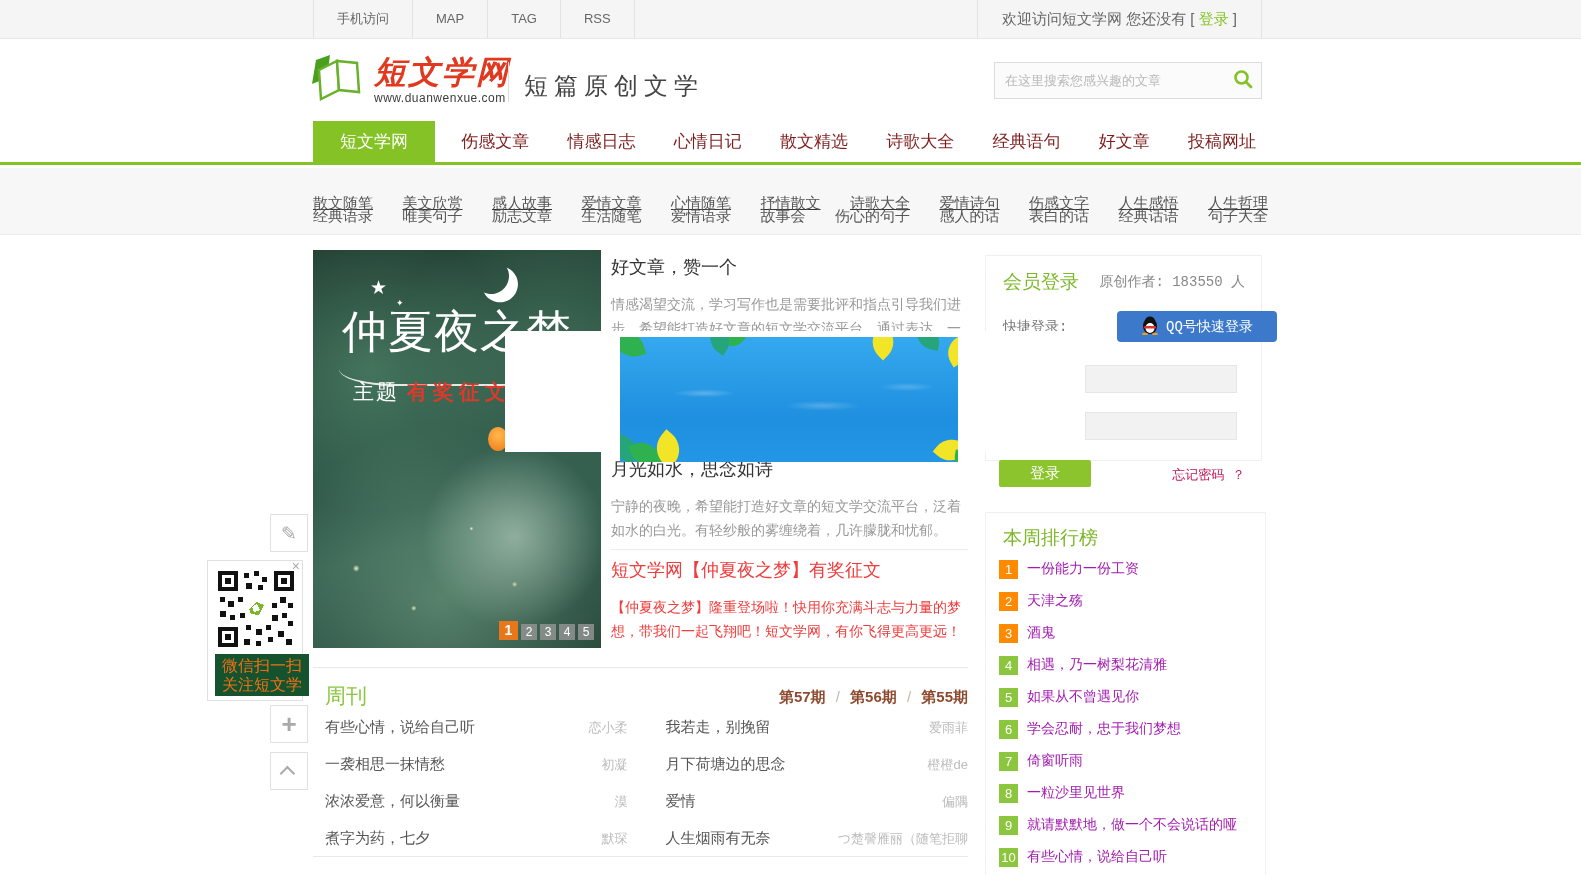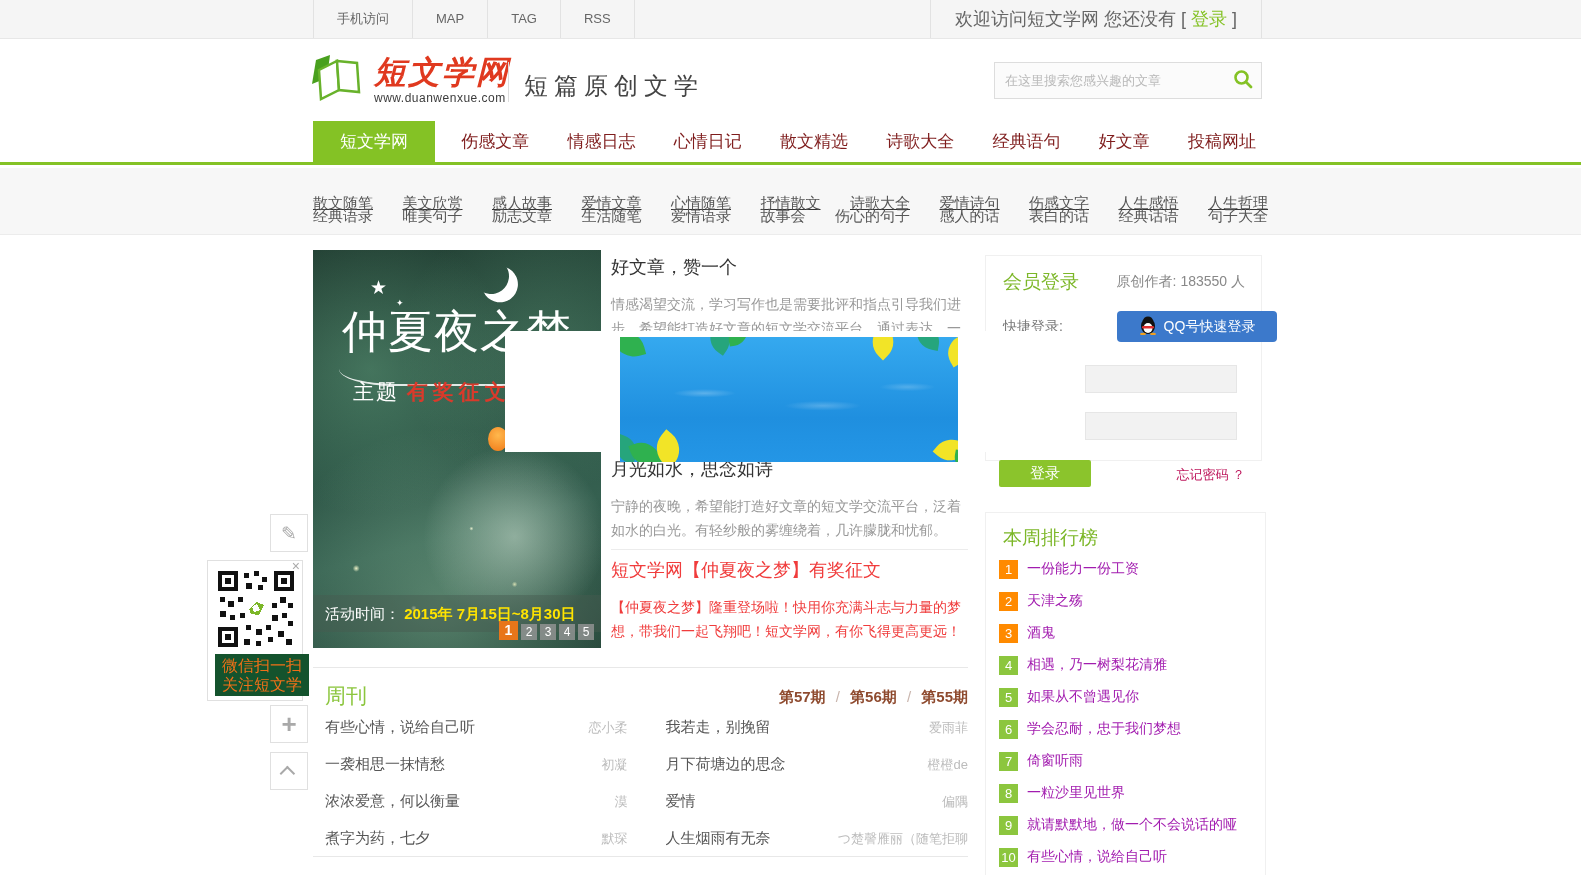--- a/index.html
+++ b/index.html
@@ -9,21 +9,21 @@
     font-family:"Liberation Sans", sans-serif; color:#333;
   }
   
   .topbar { position:absolute; left:0; top:0; width:1581px; height:39px;
     background:#f5f5f5; border-bottom:1px solid #e7e7e7; }
   .topbar-links { position:absolute; left:313px; top:0; height:38px; display:flex; }
   .topbar-link { height:38px; line-height:38px; padding:0 23px; font-size:13px;
     color:#666; border-left:1px solid #e2e2e2; cursor:pointer; }
   .topbar-link:last-child { border-right:1px solid #e2e2e2; }
   .topbar-right { position:absolute; right:319px; top:0; height:38px; line-height:38px;
-    padding:0 24px; font-size:18px; color:#666;
+    padding:0 24px; font-size:15px; color:#666;
     border-left:1px solid #e2e2e2; border-right:1px solid #e2e2e2; }
   .login-link { color:#84c225; cursor:pointer; }
   
   .header { position:absolute; left:0; top:40px; width:1581px; height:81px; background:#fff; }
   .logo { position:absolute; left:310px; top:14px; display:flex; align-items:center; cursor:pointer; }
   .logo-text { margin-left:8px; }
   .logo-title { font-family:"DejaVu Serif", serif; font-weight:bold; font-style:italic;
     font-size:32px; color:#e0391f; letter-spacing:2px; line-height:34px; }
   .logo-url { font-size:12px; color:#3c3c3c; letter-spacing:.5px; margin-top:2px; }
   .logo-divider { position:absolute; left:508px; top:22px; width:1px; height:40px; background:#ddd; }
@@ -110,21 +110,21 @@
   .weekly-col.right { margin-left:38px; }
   .w-row { display:flex; justify-content:space-between; align-items:baseline;
     margin-bottom:18px; }
   .w-title { font-size:15px; color:#565656; cursor:pointer; white-space:nowrap;
     overflow:hidden; }
   .w-author { font-size:13px; color:#bcbcbc; white-space:nowrap; margin-left:8px; }
   .weekly-bottom { position:absolute; left:313px; top:856px; width:655px; height:1px;
     background:#e8e8e8; }
   
   .side-login { position:absolute; left:985px; top:255px; width:277px; height:206px;
-    border:1px solid #f0f0f0; background:#fff; }
+    border:1px solid #f0f0f0; background:#fff;font-family:Liberation Mono, monospace; }
   .sl-title { position:absolute; left:17px; top:13px; font-size:19px; color:#7cb728; }
   .sl-count { position:absolute; right:16px; top:17px; font-size:14px; color:#888; }
   .sl-quick-label { position:absolute; left:17px; top:62px; font-size:14px; color:#777; }
   .qq-btn { position:absolute; left:99px; top:55px; width:160px; height:31px;
     background:#3c79cb; border-radius:4px; color:#fff; font-size:14px;
     display:flex; align-items:center; justify-content:center; cursor:pointer;margin-left:32px; }
   .qq-btn svg { margin-right:7px; }
   .sl-input { position:absolute; left:99px; width:152px; height:28px;
     background:#f2f2f2; border:1px solid #e6e6e6; outline:none; padding:0 8px;
     font-size:13px; color:#666; font-family:inherit; }
@@ -280,24 +280,20 @@
   <span class="c-star">★</span>
   <span class="c-star-sm">✦</span>
   <div class="c-moon"></div>
   <div class="c-title">仲夏夜之梦</div>
   <div class="c-curve"></div>
   <div class="c-sub">
     <span class="w">主题</span>
     <span class="r">有奖征文</span>
   </div>
   <div class="c-orange-dot"></div>
-  <div class="c-timebar">
-    <span class="lbl">活动时间：</span>
-    <span class="val">2015年 7月15日~8月30日</span>
-  </div>
   <div class="c-pages">
     <span class="c-page active">1</span>
     <span class="c-page">2</span>
     <span class="c-page">3</span>
     <span class="c-page">4</span>
     <span class="c-page">5</span>
   </div>
 </div>
 
 <div class="articles">

